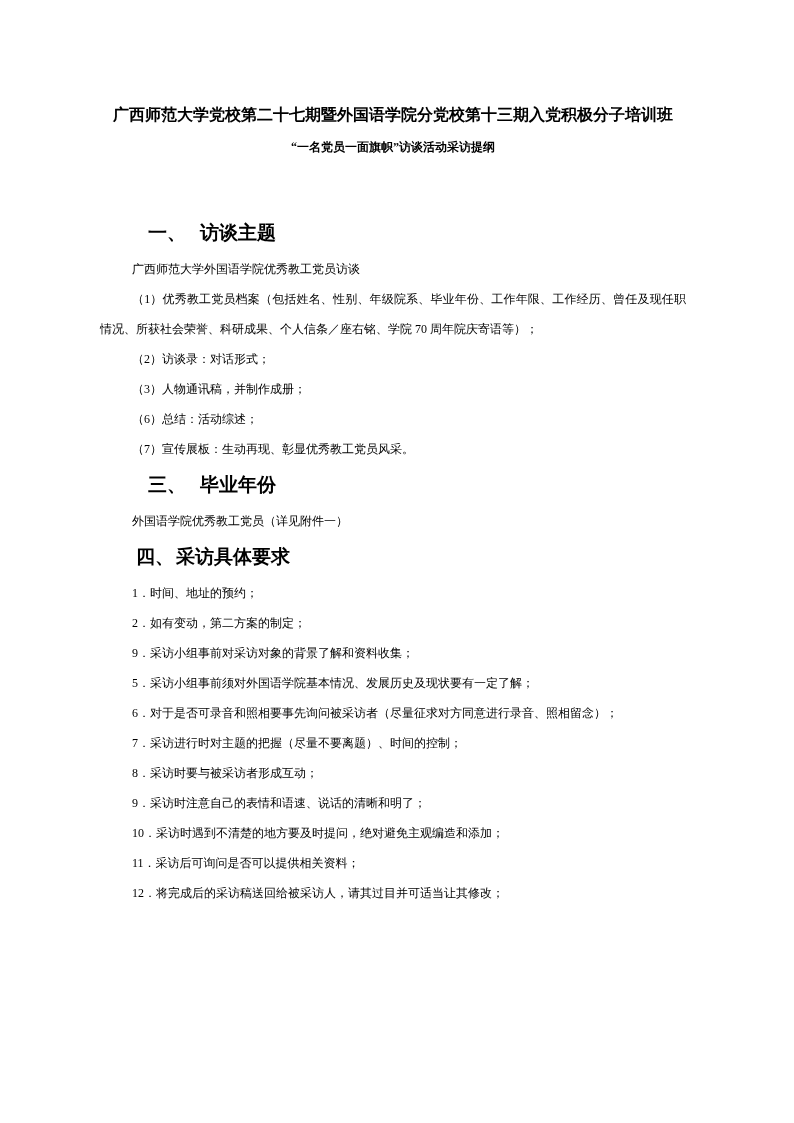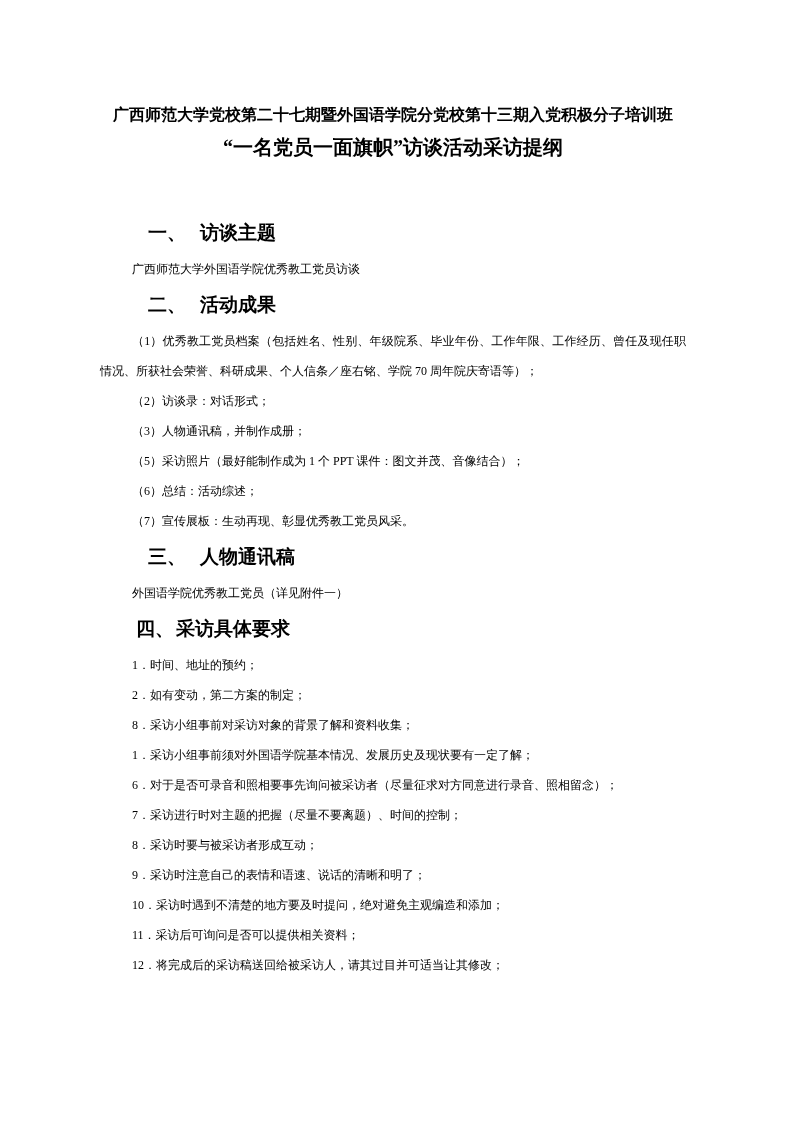--- a/index.html
+++ b/index.html
@@ -23,21 +23,21 @@
     width: 586px;
     padding-top: 99px;
   }
   .title {
     font-weight: bold;
     text-align: center;
     line-height: 32px;
     white-space: nowrap;
   }
   .title-1 { font-size: 16px; }
-  .title-2 { font-size: 20px; }
+  .title-2 { font-size: 12px; }
   .title-gap { height: 49px; }
   .heading {
     font-size: 19px;
     font-weight: bold;
     line-height: 30px;
     margin: 6px;
     padding-left: 42px;
   }
   .heading .num { margin-right: 14px; }
   .sec-4 .heading { padding-left: 30px; }
@@ -60,40 +60,38 @@
     <div class="title title-2">“一名党员一面旗帜”访谈活动采访提纲</div>
 
     <div class="title-gap"></div>
 
     <div class="sec sec-1">
       <h2 class="heading"><span class="num">一、</span><span>访谈主题</span></h2>
       <p class="para">广西师范大学外国语学院优秀教工党员访谈</p>
     </div>
 
     <div class="sec sec-2">
-      <h2 class="heading"><span class="num">二、</span><span>活动成果</span></h2>
       <p class="para">（1）优秀教工党员档案（包括姓名、性别、年级院系、毕业年份、工作年限、工作经历、曾任及现任职情况、所获社会荣誉、科研成果、个人信条／座右铭、学院 70 周年院庆寄语等）；</p>
       <p class="para">（2）访谈录：对话形式；</p>
       <p class="para">（3）人物通讯稿，并制作成册；</p>
-      <p class="para">（5）采访照片（最好能制作成为 1 个 PPT 课件：图文并茂、音像结合）；</p>
       <p class="para">（6）总结：活动综述；</p>
       <p class="para">（7）宣传展板：生动再现、彰显优秀教工党员风采。</p>
     </div>
 
     <div class="sec sec-3">
-      <h2 class="heading"><span class="num">三、</span><span>人物通讯稿</span></h2>
+      <h2 class="heading"><span class="num">三、</span><span>毕业年份</span></h2>
       <p class="para">外国语学院优秀教工党员（详见附件一）</p>
     </div>
 
     <div class="sec sec-4">
       <h2 class="heading"><span class="num">四、</span><span>采访具体要求</span></h2>
       <p class="para">1．时间、地址的预约；</p>
       <p class="para">2．如有变动，第二方案的制定；</p>
-      <p class="para">8．采访小组事前对采访对象的背景了解和资料收集；</p>
-      <p class="para">1．采访小组事前须对外国语学院基本情况、发展历史及现状要有一定了解；</p>
+      <p class="para">9．采访小组事前对采访对象的背景了解和资料收集；</p>
+      <p class="para">5．采访小组事前须对外国语学院基本情况、发展历史及现状要有一定了解；</p>
       <p class="para">6．对于是否可录音和照相要事先询问被采访者（尽量征求对方同意进行录音、照相留念）；</p>
       <p class="para">7．采访进行时对主题的把握（尽量不要离题）、时间的控制；</p>
       <p class="para">8．采访时要与被采访者形成互动；</p>
       <p class="para">9．采访时注意自己的表情和语速、说话的清晰和明了；</p>
       <p class="para">10．采访时遇到不清楚的地方要及时提问，绝对避免主观编造和添加；</p>
       <p class="para">11．采访后可询问是否可以提供相关资料；</p>
       <p class="para">12．将完成后的采访稿送回给被采访人，请其过目并可适当让其修改；</p>
     </div>
 
   </div>

